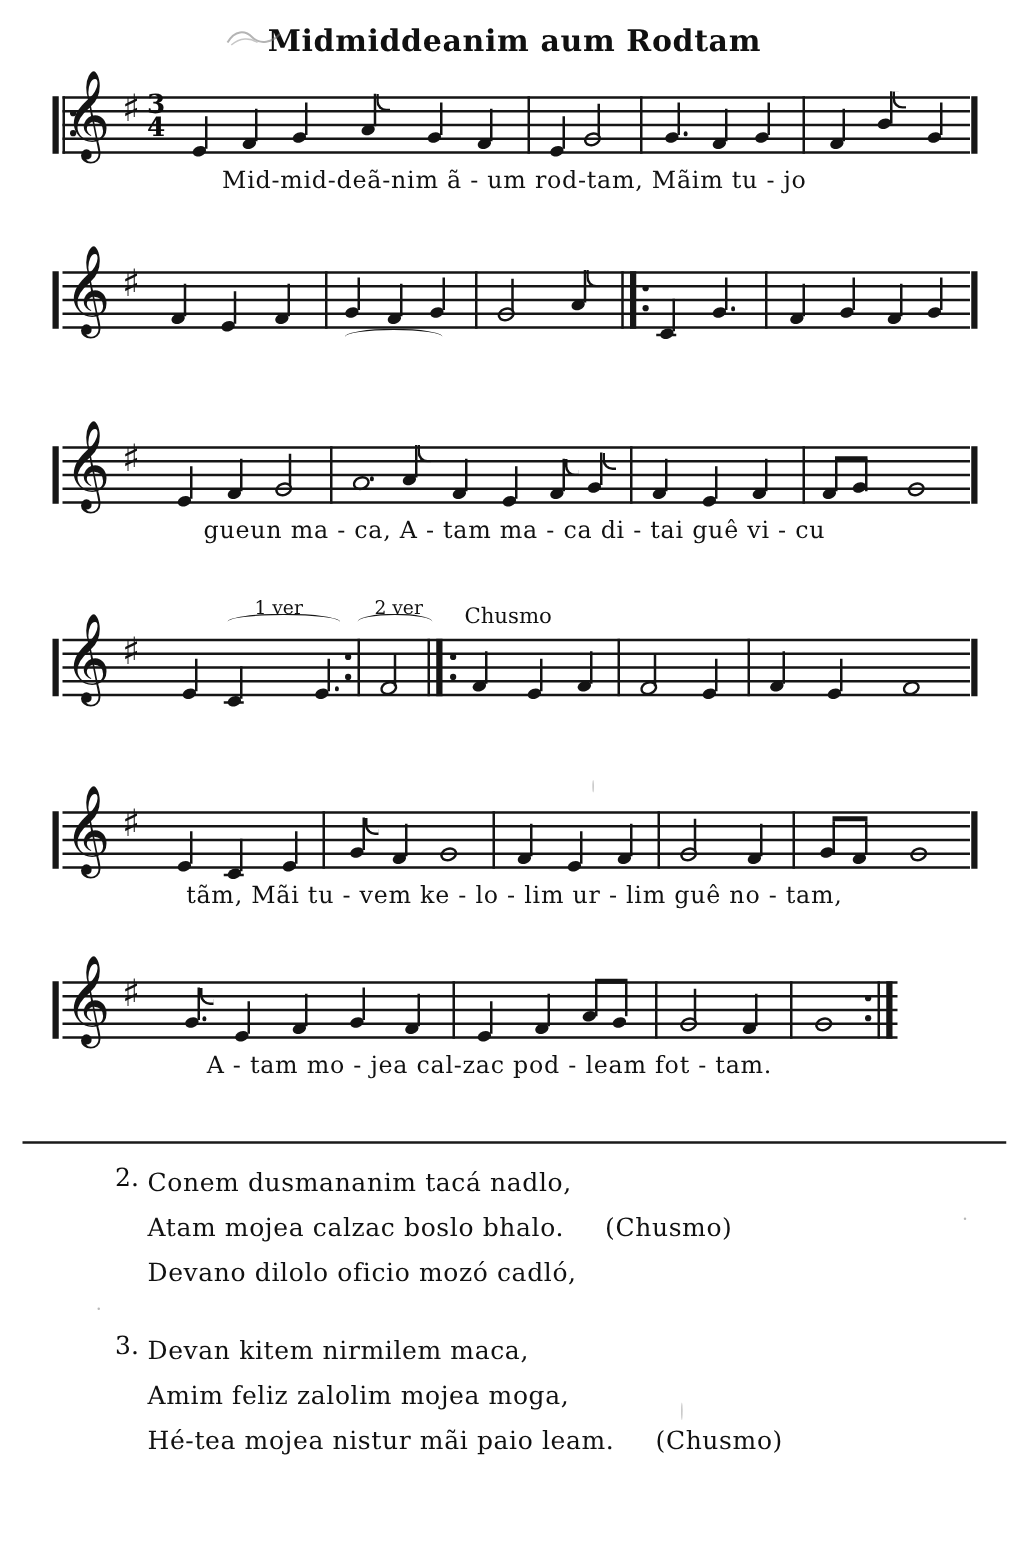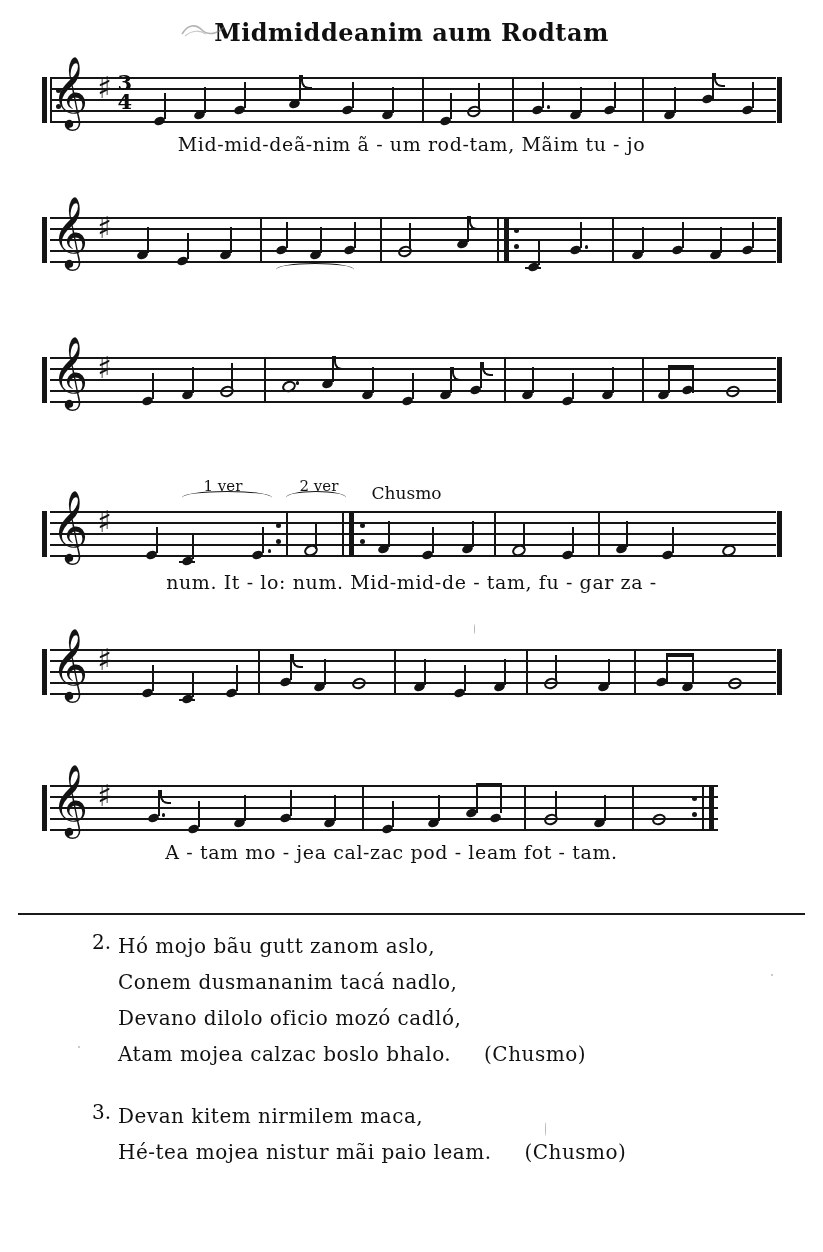--- a/index.html
+++ b/index.html
@@ -402,20 +402,21 @@
     <div class="stem" style="left:570px; top:26px;"></div>
     <div class="barline" style="left:600px;"></div>
     <div class="nh" style="left:616px; top:50px;"></div>
     <div class="stem" style="left:626px; top:26px;"></div>
     <div class="nh" style="left:640px; top:45px;"></div>
     <div class="stem" style="left:650px; top:26px;"></div>
     <div class="beam" style="left:626px; top:24px; width:26px;"></div>
     <div class="nh open" style="left:684px; top:45px;"></div>
     <div class="barline right-edge"></div>
 
+    <div class="lyric-line">gueun ma - ca,      A - tam ma - ca   di - tai guê   vi - cu</div>
   </div>
 
   <div class="system" style="margin-top:28px; height:128px;">
     <div class="volta" style="left:162px; top:-10px;">1 ver</div>
     <div class="volta" style="left:258px; top:-10px;">2 ver</div>
     <div class="volta" style="left:330px; top:-4px; font-size:17px;">Chusmo</div>
     <div class="slur" style="left:140px; top:4px; width:90px;"></div>
     <div class="slur" style="left:244px; top:4px; width:60px;"></div>
 
     <div class="staff" style="top:24px;">
@@ -459,21 +460,20 @@
     <div class="nh" style="left:520px; top:64px;"></div>
     <div class="stem" style="left:530px; top:40px;"></div>
     <div class="barline" style="left:556px; top:24px;"></div>
     <div class="nh" style="left:574px; top:58px;"></div>
     <div class="stem" style="left:584px; top:34px;"></div>
     <div class="nh" style="left:620px; top:64px;"></div>
     <div class="stem" style="left:630px; top:40px;"></div>
     <div class="nh open" style="left:680px; top:58px;"></div>
     <div class="barline right-edge" style="top:24px;"></div>
 
-    <div class="lyric-line" style="top:84px;">num.  It - lo:  num.   Mid-mid-de - tam,  fu - gar     za -</div>
   </div>
 
   <div class="system" style="margin-top:18px;">
     <div class="staff">
       <div class="line"></div>
         <div class="line"></div>
         <div class="line"></div>
         <div class="line"></div>
         <div class="line"></div>
     </div>
@@ -509,20 +509,21 @@
     <div class="stem" style="left:566px; top:26px;"></div>
     <div class="barline" style="left:592px;"></div>
     <div class="nh" style="left:614px; top:45px;"></div>
     <div class="stem" style="left:624px; top:24px;"></div>
     <div class="nh" style="left:640px; top:50px;"></div>
     <div class="stem" style="left:650px; top:24px;"></div>
     <div class="beam" style="left:624px; top:20px; width:28px;"></div>
     <div class="nh open" style="left:686px; top:45px;"></div>
     <div class="barline right-edge"></div>
 
+    <div class="lyric-line">tãm,  Mãi tu - vem  ke - lo - lim  ur - lim guê  no - tam,</div>
   </div>
 
   <div class="system" style="margin-top:18px;">
     <div class="staff" style="width:668px;">
       <div class="line"></div>
         <div class="line"></div>
         <div class="line"></div>
         <div class="line"></div>
         <div class="line"></div>
     </div>
@@ -566,32 +567,32 @@
 
     <div class="lyric-line" style="width:700px;">A - tam mo - jea   cal-zac  pod - leam fot - tam.</div>
   </div>
 
   <div class="divider"></div>
 
   <div class="verses">
 
     <div class="verse">
       <div class="verse-num">2.</div>
-      <div class="verse-line">Hó mojo bãu gutt zanom aslo,</div>
       <div class="verse-line">Conem dusmananim tacá nadlo,</div>
-      <div class="verse-line">Devano dilolo oficio mozó cadló,</div>
       <div class="verse-line">
         <span>Atam mojea calzac boslo bhalo.</span>
         <span class="chorus-tag">(Chusmo)</span>
       </div>
+      <div class="verse-line">Devano dilolo oficio mozó cadló,</div>
     </div>
 
     <div class="verse" style="margin-top:26px;">
       <div class="verse-num">3.</div>
       <div class="verse-line">Devan kitem nirmilem maca,</div>
+      <div class="verse-line">Amim feliz zalolim mojea moga,</div>
       <div class="verse-line">
         <span>Hé-tea mojea nistur mãi paio leam.</span>
         <span class="chorus-tag">(Chusmo)</span>
       </div>
     </div>
 
   </div>
 
   <div class="speck" style="left:78px; top:1046px;"></div>
   <div class="speck" style="left:771px; top:974px;"></div>

